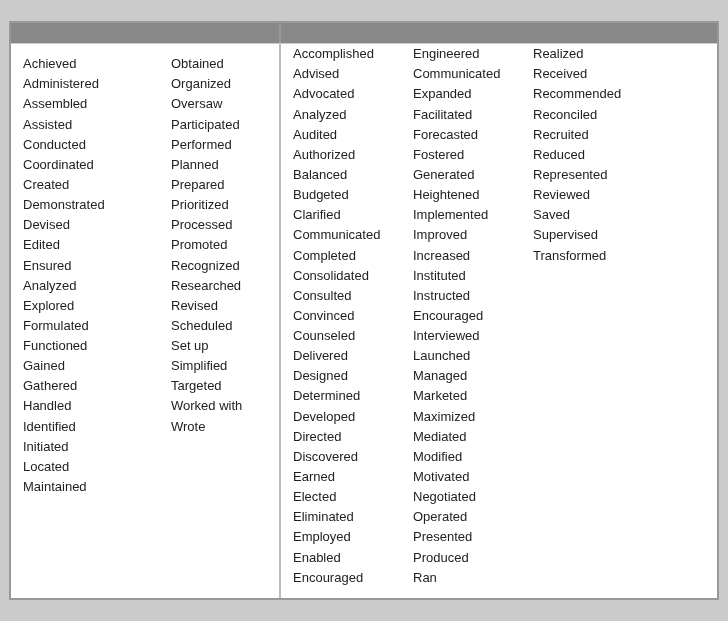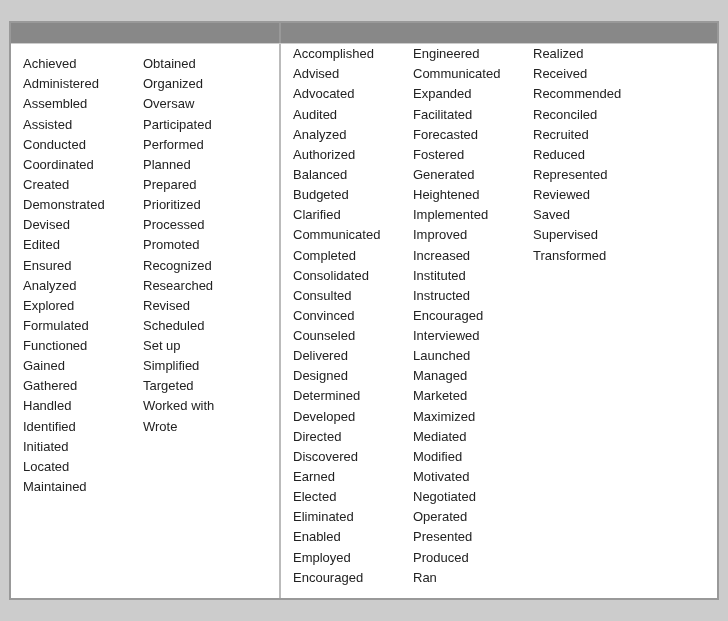--- a/index.html
+++ b/index.html
@@ -37,20 +37,21 @@
     .body-row {
       display: flex;
       border-top: 1px solid #ccc;
     }
     .entry-section {
       width: 270px;
       border-right: 2px solid #bbb;
       padding: 10px 8px 2px 12px;
       display: flex;
       gap: 0;
+      justify-content: space-between;
     }
     .manager-section {
       flex: 1;
       padding: 0 8px 10px 12px;
       display: flex;
       gap: 0;
     }
     .word-col {
       display: flex;
       flex-direction: column;
@@ -121,43 +122,43 @@
           <span class="word-item">Targeted</span>
           <span class="word-item">Worked with</span>
           <span class="word-item">Wrote</span>
         </div>
     </div>
     <div class="manager-section">
       <div class="word-col" id="manager-col1">
           <span class="word-item">Accomplished</span>
           <span class="word-item">Advised</span>
           <span class="word-item">Advocated</span>
+          <span class="word-item">Analyzed</span>
           <span class="word-item">Audited</span>
-          <span class="word-item">Analyzed</span>
           <span class="word-item">Authorized</span>
           <span class="word-item">Balanced</span>
           <span class="word-item">Budgeted</span>
           <span class="word-item">Clarified</span>
           <span class="word-item">Communicated</span>
           <span class="word-item">Completed</span>
           <span class="word-item">Consolidated</span>
           <span class="word-item">Consulted</span>
           <span class="word-item">Convinced</span>
           <span class="word-item">Counseled</span>
           <span class="word-item">Delivered</span>
           <span class="word-item">Designed</span>
           <span class="word-item">Determined</span>
           <span class="word-item">Developed</span>
           <span class="word-item">Directed</span>
           <span class="word-item">Discovered</span>
           <span class="word-item">Earned</span>
           <span class="word-item">Elected</span>
           <span class="word-item">Eliminated</span>
+          <span class="word-item">Employed</span>
           <span class="word-item">Enabled</span>
-          <span class="word-item">Employed</span>
           <span class="word-item">Encouraged</span>
         </div>
       <div class="word-col" id="manager-col2">
           <span class="word-item">Engineered</span>
           <span class="word-item">Communicated</span>
           <span class="word-item">Expanded</span>
           <span class="word-item">Facilitated</span>
           <span class="word-item">Forecasted</span>
           <span class="word-item">Fostered</span>
           <span class="word-item">Generated</span>

